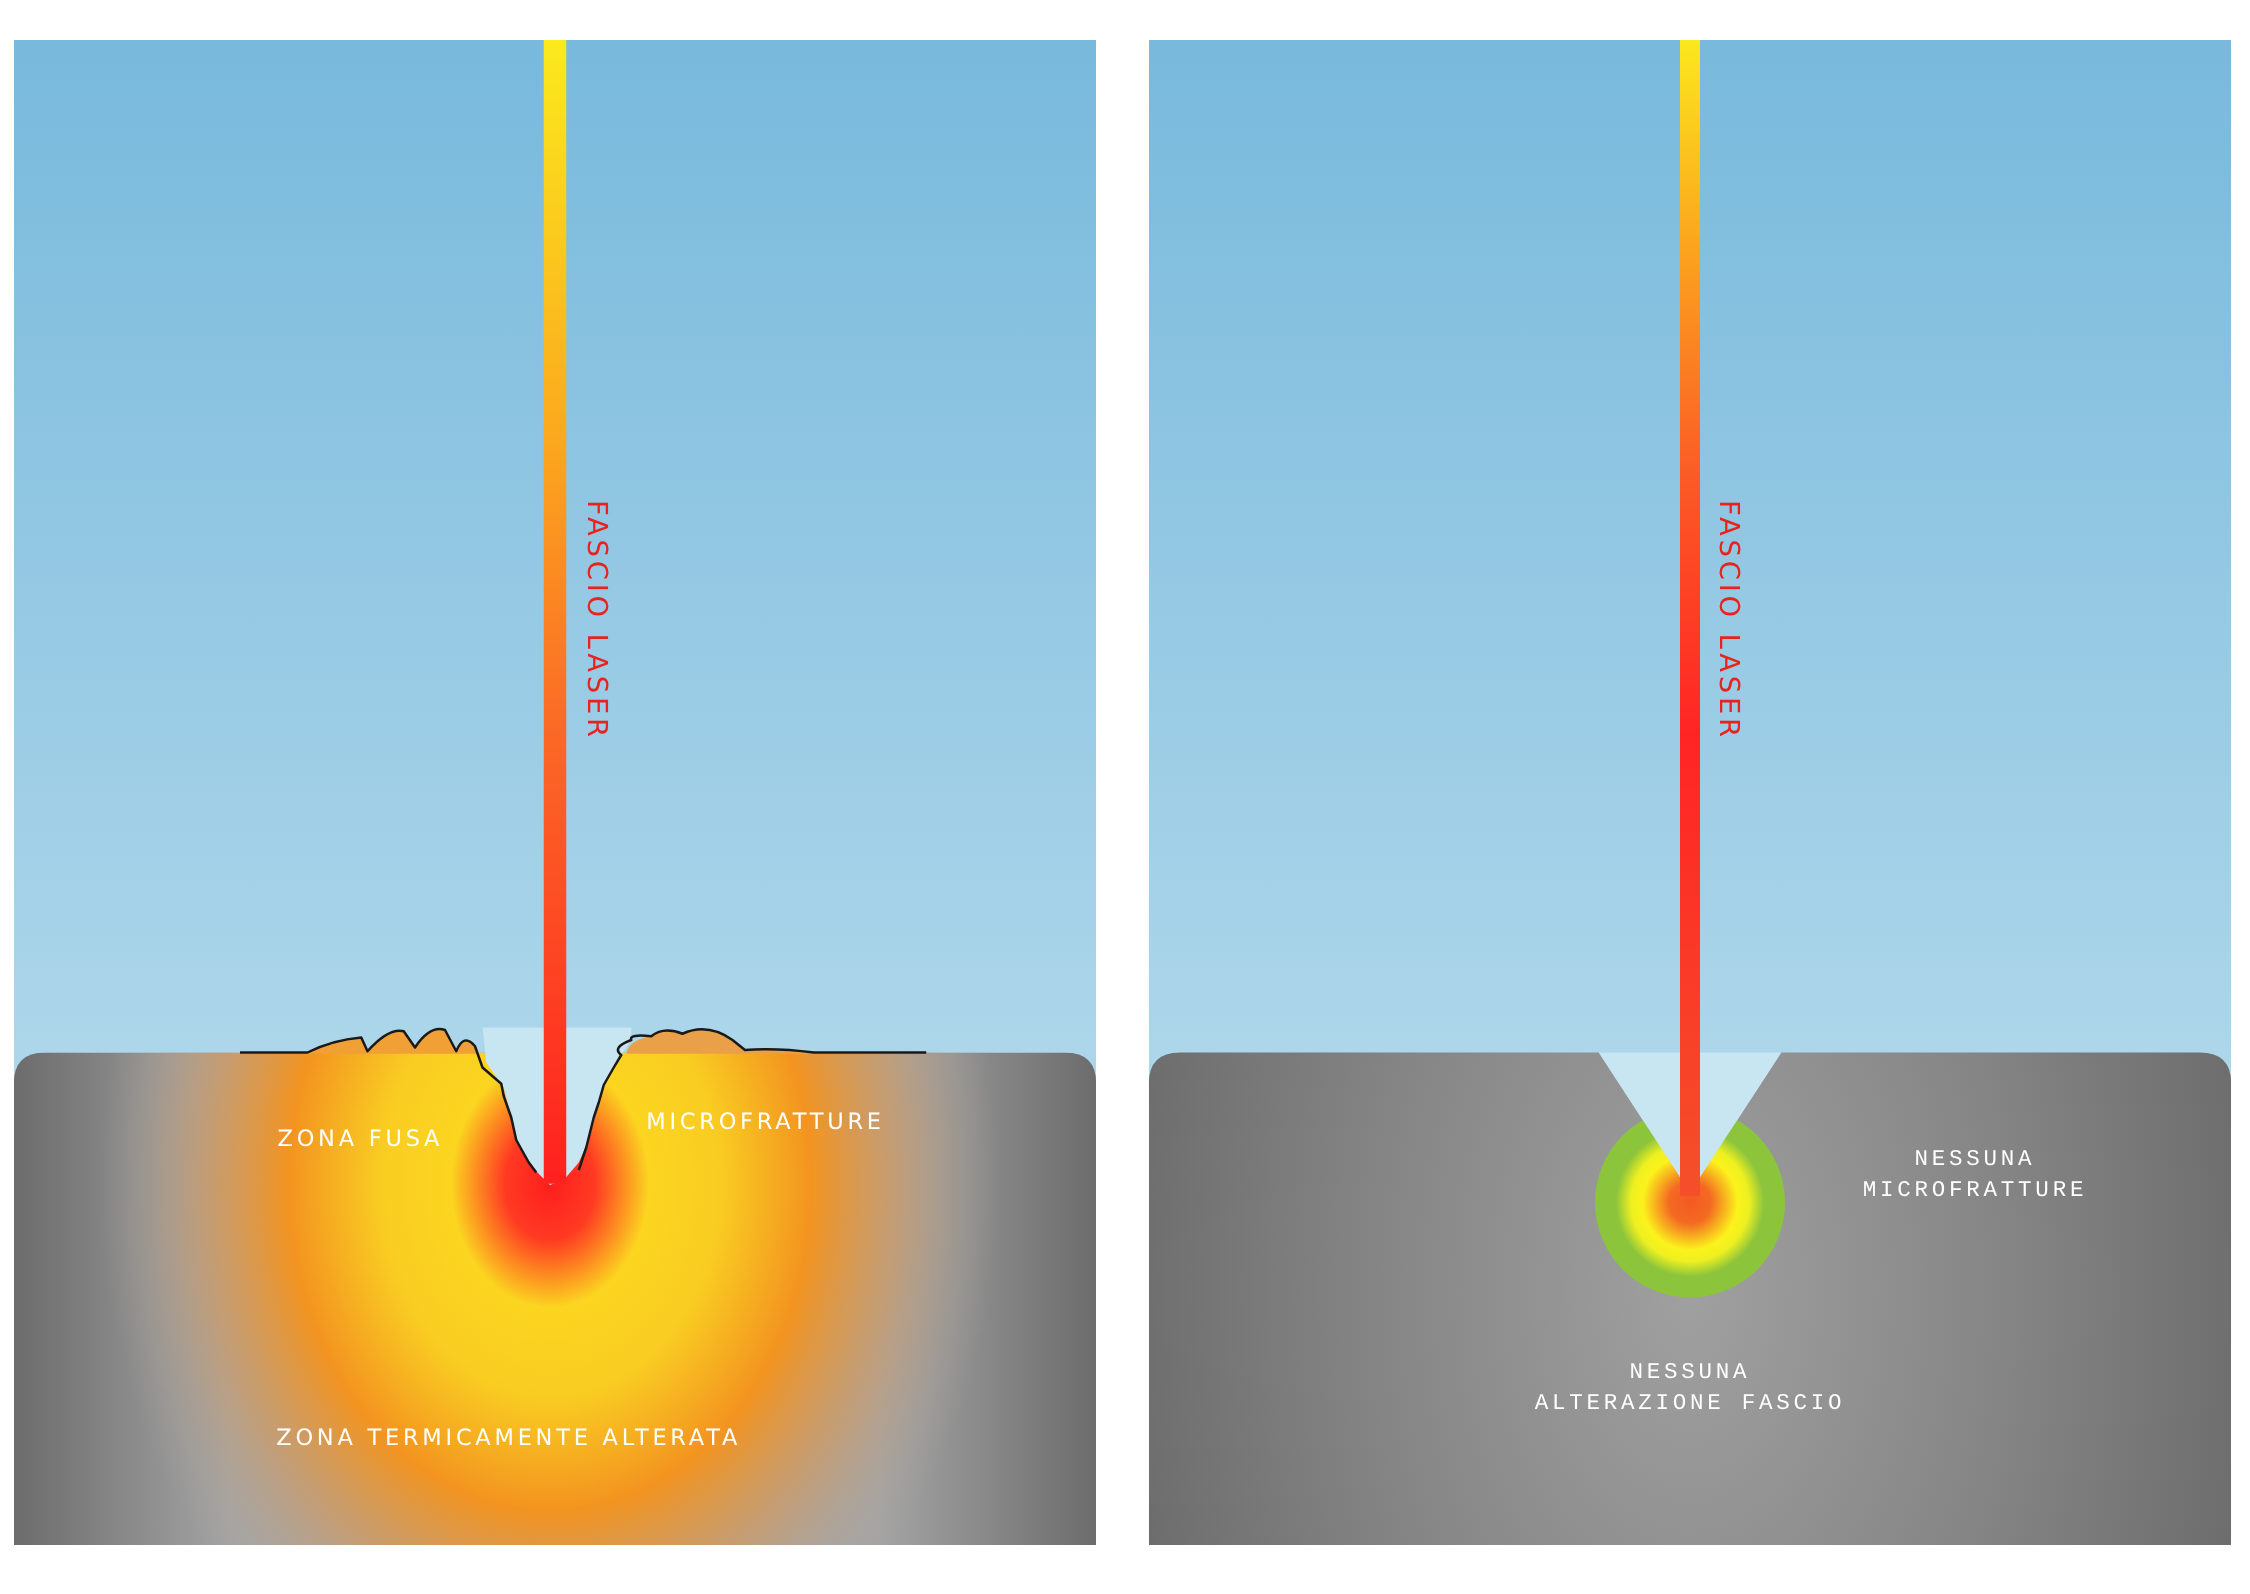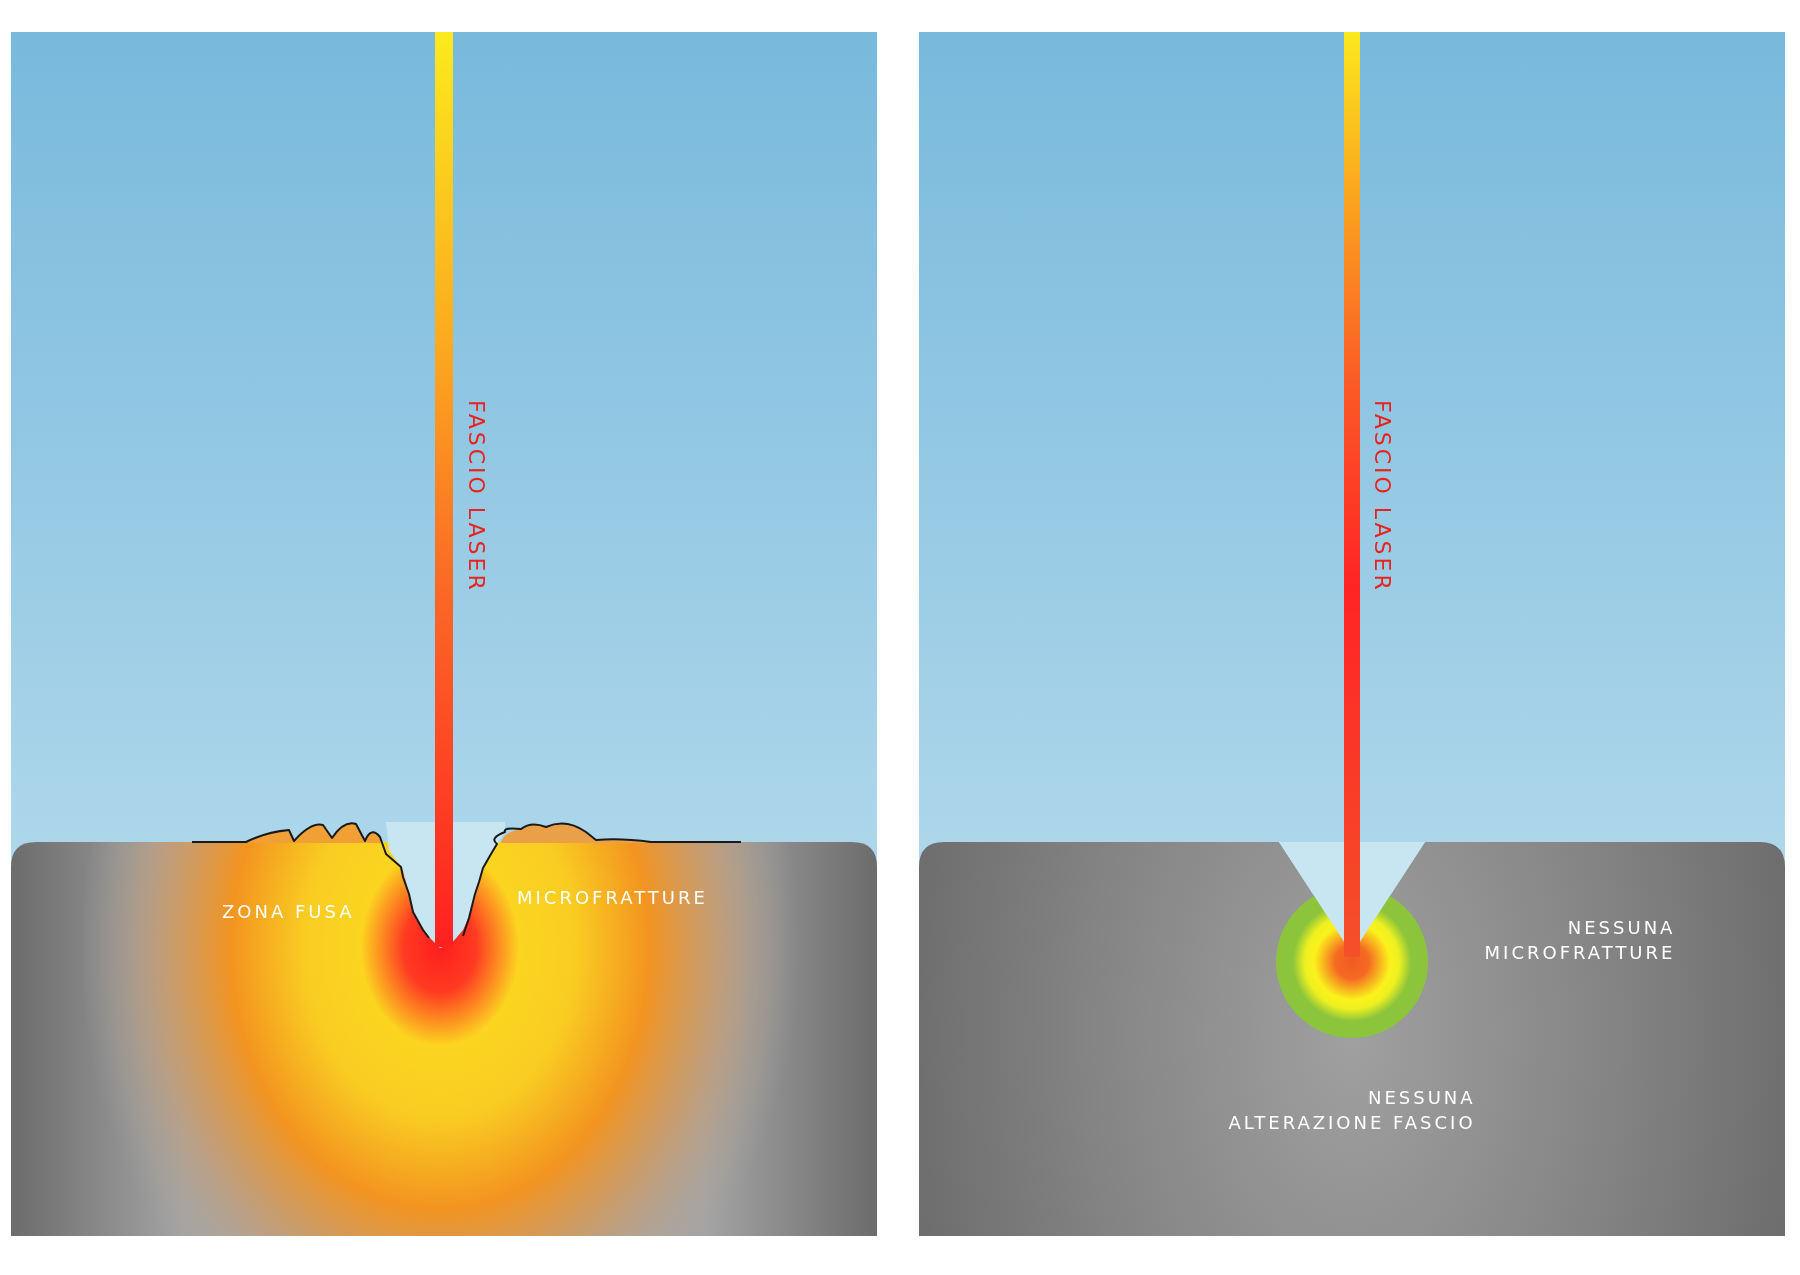--- a/index.html
+++ b/index.html
@@ -2,21 +2,21 @@
 <html><head>
 <meta charset="utf-8">
 <style>
   html, body { margin: 0; padding: 0; background: #ffffff; }
   body { width: 1800px; height: 1275px; position: relative; overflow: hidden;
          font-family: "DejaVu Sans", "Liberation Sans", sans-serif; }
   .panel { position: absolute; top: 32px; height: 1204px; overflow: hidden; }
   .panel svg { position: absolute; left: 0; top: 0; }
   .label { position: absolute; color: #ffffff; font-size: 18px; letter-spacing: 3px;
            white-space: nowrap; line-height: 1; }
-  .label.center { text-align: right; transform: translateX(-50%); }
+  .label.center { text-align: center; transform: translateX(-50%); font-family: Liberation Mono, monospace; }
   .laser-label { position: absolute; color: #e8231e; font-size: 22px; letter-spacing: 3px;
                  white-space: nowrap; line-height: 1; transform-origin: 0 0; transform: rotate(90deg); }
   .block { display: block; }
 </style>
 </head>
 <body>
 
 <div class="panel" style="left:11px; width:866px;">
   <svg width="866" height="1204" viewBox="0 0 866 1204">
     <defs>
@@ -76,20 +76,21 @@
          M452 904 L458 886 L464 862 L468 850 L472 836 L480 822 L486 812
          Q478 806 494 800 Q492 795 510 797 Q520 789 535 795 Q555 786 575 800 L585 808 Q610 806 640 810 L730 810" fill="none" stroke="#1a1a1a" stroke-width="2" stroke-linejoin="round"></path>
 
     <rect x="424" y="0" width="18" height="915" fill="url(#beamL)"></rect>
   </svg>
 
   <div class="laser-label" style="left:476px; top:368px;">FASCIO LASER</div>
 
   <div class="label" style="left:506px; top:857px;">MICROFRATTURE</div>
   <div class="label" style="left:211px; top:871px;">ZONA FUSA</div>
+  <div class="label" style="left:210px; top:1110px;">ZONA TERMICAMENTE ALTERATA</div>
 </div>
 
 <div class="panel" style="left:919px; width:866px;">
   <svg width="866" height="1204" viewBox="0 0 866 1204">
     <defs>
       <linearGradient id="skyR" x1="0" y1="0" x2="0" y2="1">
         <stop offset="0" stop-color="#78b9dc"></stop>
         <stop offset="1" stop-color="#c6e4f1"></stop>
       </linearGradient>
       <radialGradient id="groundR" cx="433" cy="1000" r="460" gradientUnits="userSpaceOnUse" gradientTransform="translate(433 1000) scale(1 1.6) translate(-433 -1000)">

